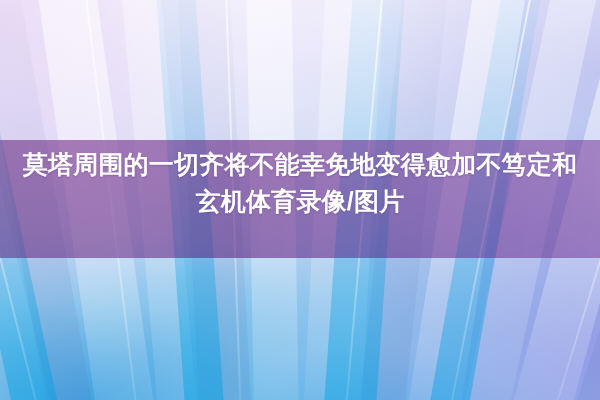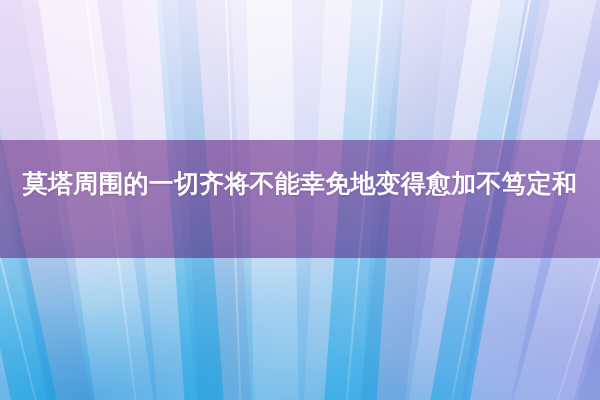--- a/index.html
+++ b/index.html
@@ -176,15 +176,16 @@
     <div class="edge" style="left:56%; transform: rotate(5deg);"></div>
     <div class="edge" style="left:71%; transform: rotate(11deg);"></div>
     <div class="edge" style="left:86%; transform: rotate(17deg);"></div>
   </div>
 
   <div class="band"></div>
   <div class="band-tint"></div>
 
   <div class="caption">
     <span class="line">莫塔周围的一切齐将不能幸免地变得愈加不笃定和</span>
+    <span class="line">玄机体育录像/图片</span>
   </div>
 
 </div>
 
 </body></html>

